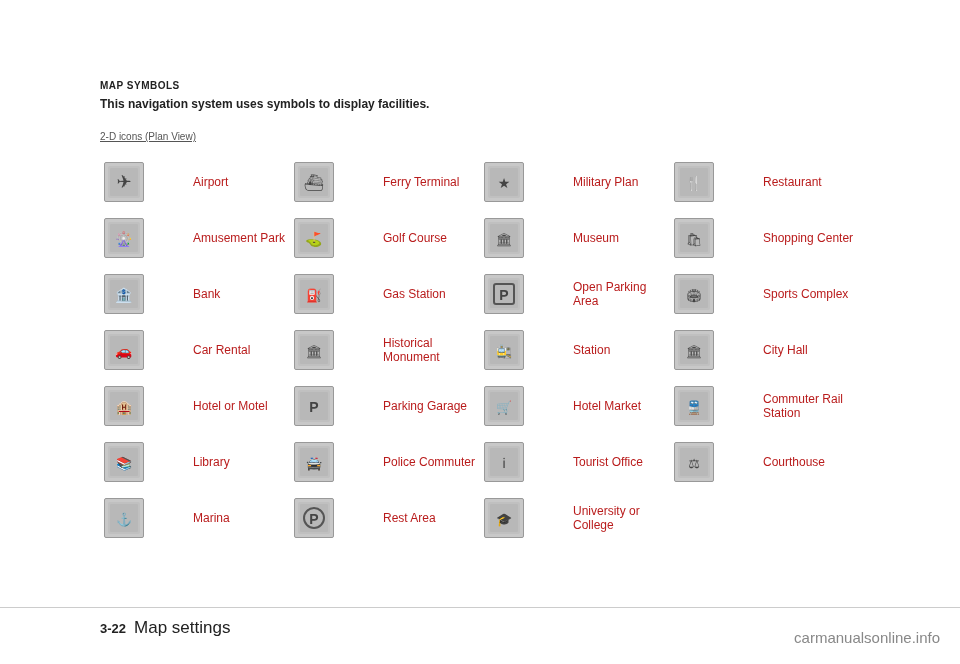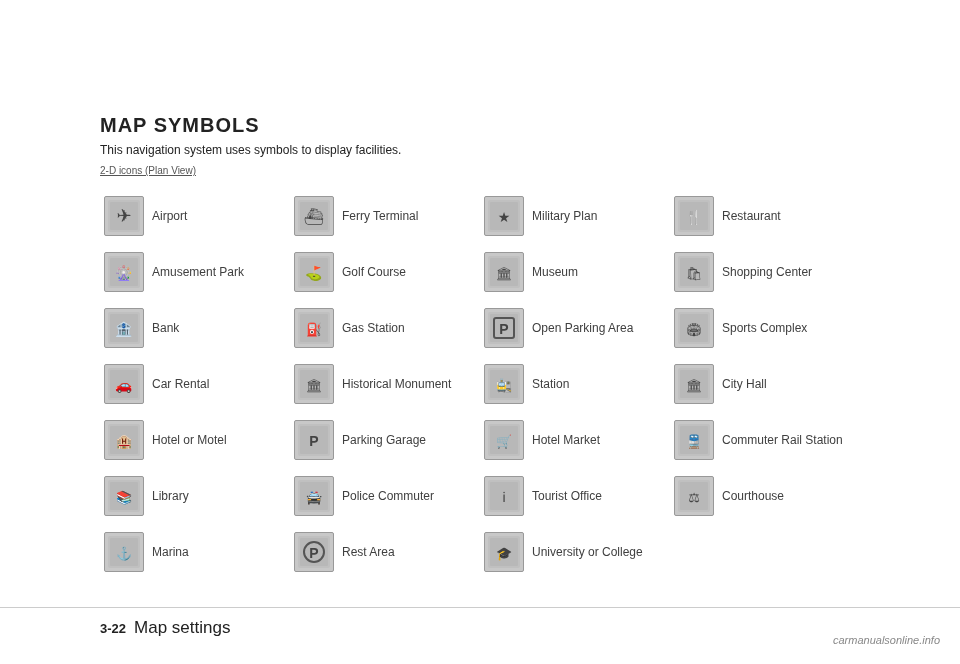--- a/index.html
+++ b/index.html
@@ -9,29 +9,29 @@
       font-size: 13px;
       color: #222;
       width: 960px;
       min-height: 664px;
       position: relative;
     }
     .page-container {
       padding: 80px 100px 40px 100px;
     }
     .page-title {
-      font-size: 20px;
+      font-size: 10px;
       font-weight: bold;
       letter-spacing: 0.05em;
       margin-bottom: 6px;
-      margin-top: 34px;
     }
     .subtitle {
       font-size: 12px;
-      margin-bottom: 8px;
+      margin-bottom: 20px;
+      font-weight: bold;
     }
     .section-label {
       font-size: 10px;
       color: #555;
       margin-bottom: 12px;
       text-decoration: underline;
     }
     .icons-grid {
       display: grid;
       grid-template-columns: repeat(4, 1fr);
@@ -54,21 +54,22 @@
       justify-content: center;
       font-size: 18px;
       color: #444;
       border-radius: 2px;
       position: relative;
       overflow: hidden;
     }
 
     .icon-label {
       font-size: 12px;
-      color: #404040;
+      color: #b91c1c;
+      margin-left: 41px;
     }
 
     .footer-bar {
       position: absolute;
       bottom: 16px;
       left: 0;
       right: 0;
       padding: 10px 100px;
       border-top: 1px solid #ccc;
       display: flex;
@@ -79,23 +80,22 @@
       font-weight: bold;
       font-size: 13px;
     }
     .footer-label {
       font-size: 17px;
     }
     .watermark {
       position: absolute;
       bottom: 18px;
       right: 20px;
-      font-size: 11px;
+      font-size: 15px;
       color: #888;
-      font-style: italic;
     }
 
     
     .icon-svg {
       width: 32px;
       height: 32px;
     }
   </style>
 </head>
 <body>

